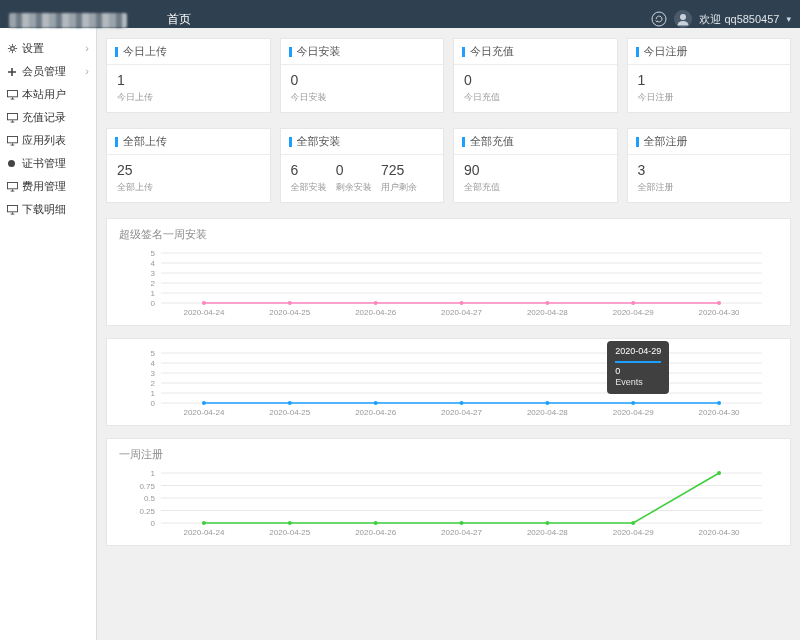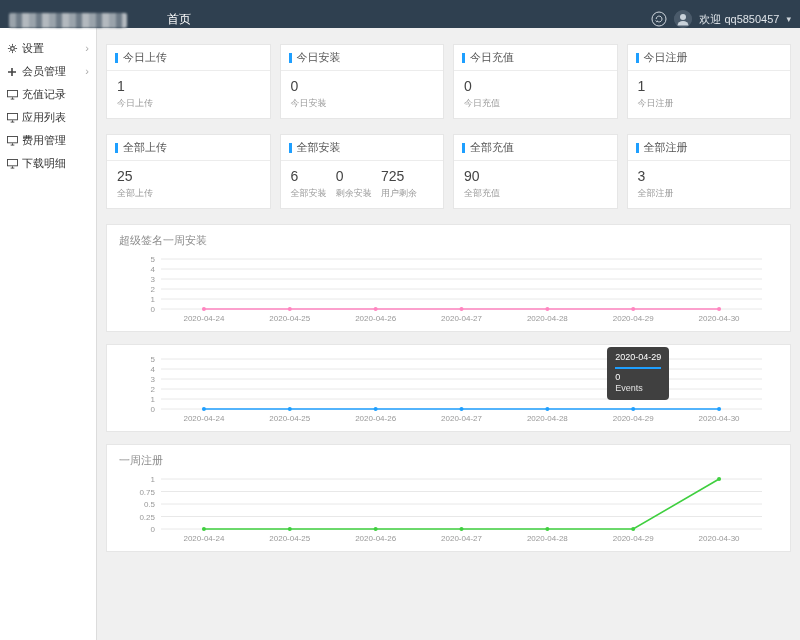--- a/index.html
+++ b/index.html
@@ -19,21 +19,21 @@
     align-items:center;justify-content:center;overflow:hidden}
   .welcome{color:#dfe4e9;font-size:11px}
   .caret{color:#cfd5db;font-size:9px}
 
   
   .layout{display:flex;height:612px}
   .sidebar{width:97px;background:#fff;border-right:1px solid #dcdcdc;padding-top:9px;flex:none}
   .side-item{height:23px;display:flex;align-items:center;padding:0 7px;font-size:11px;color:#333;cursor:pointer}
   .si-icon{width:15px;display:inline-flex;align-items:center;color:#444;font-size:11px;flex:none}
   .si-chevron{margin-left:auto;color:#aaa;font-size:11px;line-height:1}
-  .main{flex:1;padding:16px 9px;overflow:hidden}
+  .main{flex:1;padding:10px 9px;overflow:hidden}
 
   
   .cards-row{display:grid;grid-template-columns:repeat(4,1fr);gap:9px;margin-bottom:15px}
   .card{background:#fff;border:1px solid #e6e6e6}
   .card-header{display:flex;align-items:center;gap:5px;padding:5px 8px;font-size:11px;color:#555;
     border-bottom:1px solid #ececec}
   .accent-bar{width:3px;height:10px;background:#1E9FFF;flex:none}
   .card-body{padding:7px 26px 8px 10px;display:flex;justify-content:space-between}
   .metric-value{font-size:14px;color:#444}
   .metric-label{font-size:9px;color:#9a9a9a;margin-top:3px;white-space:nowrap}
@@ -98,31 +98,49 @@
       <span class="si-chevron">›</span>
     </div>
     <div class="side-item">
       <span class="si-icon">
         <svg width="11" height="10" viewBox="0 0 12 11">
             <rect x="0.5" y="0.5" width="11" height="7" fill="none" stroke="#444"></rect>
             <line x1="4" y1="10" x2="8" y2="10" stroke="#444"></line>
             <line x1="6" y1="8" x2="6" y2="10" stroke="#444"></line>
           </svg>
       </span>
+      <span class="si-label">本站用户</span>
+    </div>
+    <div class="side-item">
+      <span class="si-icon">
+        <svg width="11" height="10" viewBox="0 0 12 11">
+            <rect x="0.5" y="0.5" width="11" height="7" fill="none" stroke="#444"></rect>
+            <line x1="4" y1="10" x2="8" y2="10" stroke="#444"></line>
+            <line x1="6" y1="8" x2="6" y2="10" stroke="#444"></line>
+          </svg>
+      </span>
       <span class="si-label">充值记录</span>
     </div>
     <div class="side-item">
       <span class="si-icon">
         <svg width="11" height="10" viewBox="0 0 12 11">
             <rect x="0.5" y="0.5" width="11" height="7" fill="none" stroke="#444"></rect>
             <line x1="4" y1="10" x2="8" y2="10" stroke="#444"></line>
             <line x1="6" y1="8" x2="6" y2="10" stroke="#444"></line>
           </svg>
       </span>
       <span class="si-label">应用列表</span>
+    </div>
+    <div class="side-item">
+      <span class="si-icon">
+        <svg width="9" height="9" viewBox="0 0 9 9">
+            <circle cx="4.5" cy="4.5" r="3.5" fill="#444"></circle>
+          </svg>
+      </span>
+      <span class="si-label">证书管理</span>
     </div>
     <div class="side-item">
       <span class="si-icon">
         <svg width="11" height="10" viewBox="0 0 12 11">
             <rect x="0.5" y="0.5" width="11" height="7" fill="none" stroke="#444"></rect>
             <line x1="4" y1="10" x2="8" y2="10" stroke="#444"></line>
             <line x1="6" y1="8" x2="6" y2="10" stroke="#444"></line>
           </svg>
       </span>
       <span class="si-label">费用管理</span>

